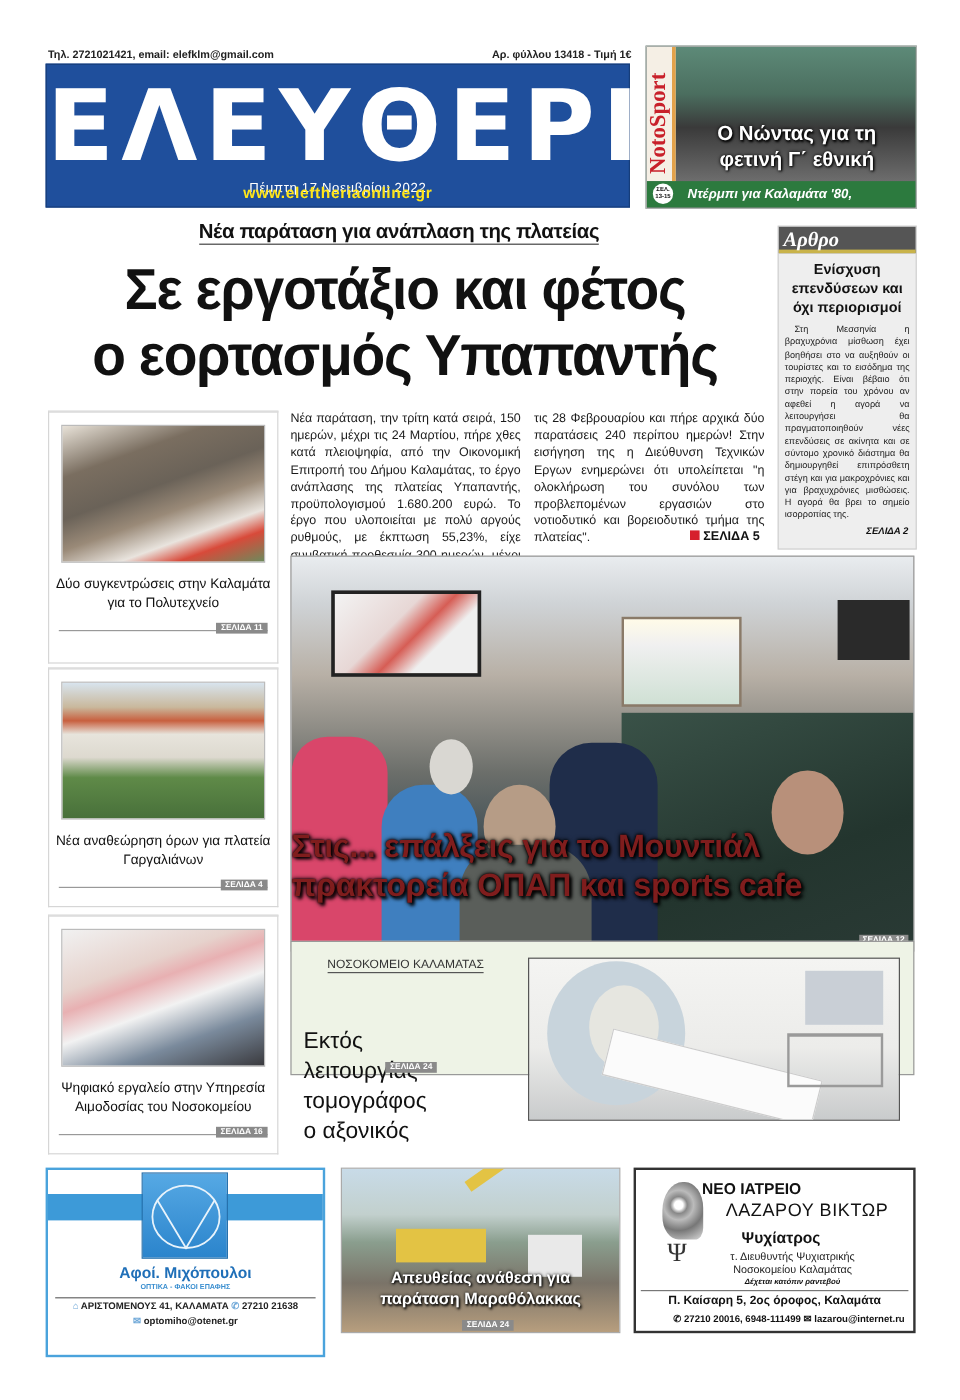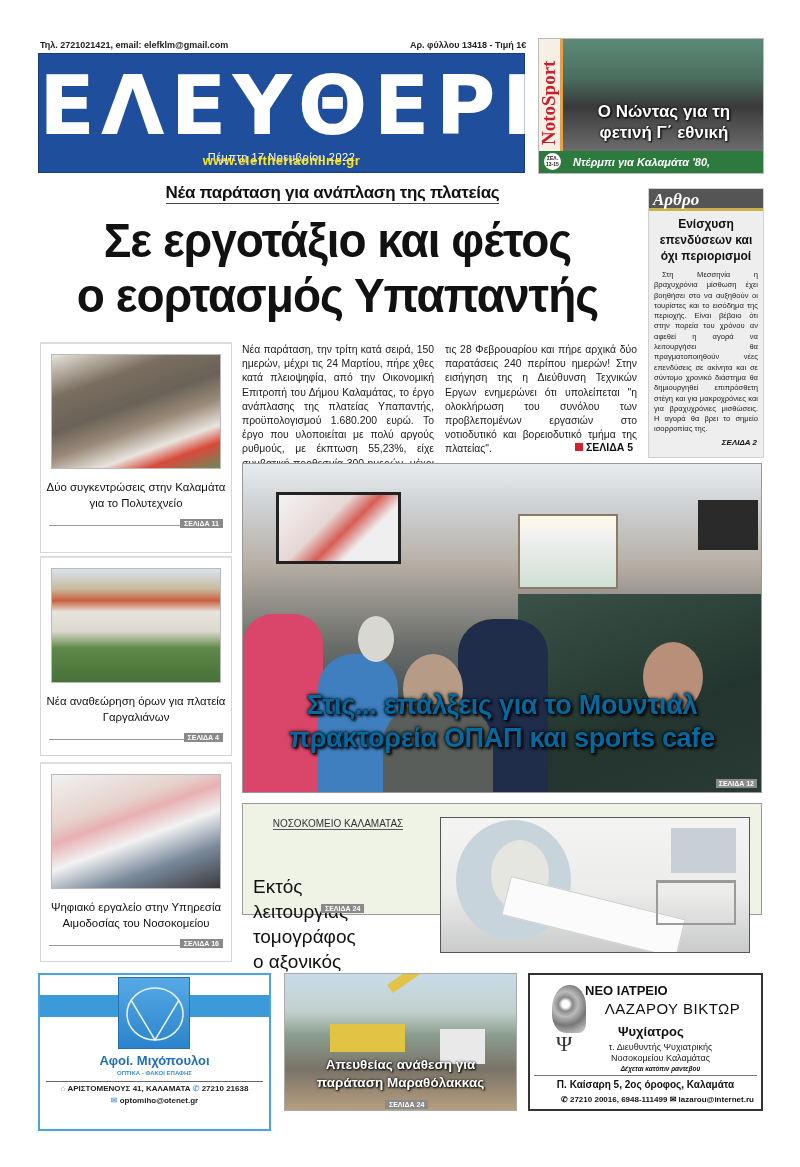--- a/index.html
+++ b/index.html
@@ -56,25 +56,25 @@
   .bp-tv2 { position: absolute; left: 455px; top: 36px; width: 60px; height: 50px; background: #2a2a2a; }
   .bp-fridge { position: absolute; left: 275px; top: 50px; width: 100px; height: 75px; background: linear-gradient(180deg,#fffbe8 0%,#f0f0f0 30%,#cfe0d4 100%); border: 2px solid #8a7a68; }
   .bp-counter { position: absolute; left: 275px; top: 130px; width: 245px; height: 200px; background: linear-gradient(160deg,#3a5248 0%,#23352e 60%,#2a3a35 100%); }
   .bp-pink { position: absolute; left: 0; top: 150px; width: 80px; height: 180px; background: #d9466a; border-radius: 30px 30px 0 0; }
   .bp-blue { position: absolute; left: 75px; top: 190px; width: 80px; height: 140px; background: #3f7fbf; border-radius: 35px 35px 0 0; }
   .bp-head1 { position: absolute; left: 115px; top: 152px; width: 36px; height: 46px; background: #d9d7d2; border-radius: 50%; }
   .bp-dark { position: absolute; left: 215px; top: 155px; width: 90px; height: 175px; background: #1f2d4a; border-radius: 35px 35px 0 0; }
   .bp-head2 { position: absolute; left: 160px; top: 190px; width: 60px; height: 70px; background: #b69c86; border-radius: 50%; }
   .bp-head3 { position: absolute; left: 400px; top: 178px; width: 60px; height: 70px; background: #b8907a; border-radius: 50%; }
   .bp-grey { position: absolute; left: 140px; top: 240px; width: 110px; height: 90px; background: #5a5e5a; border-radius: 40px 40px 0 0; }
-  .bp-head { position: absolute; left: 0; top: 225px; width: 100%; text-align: center; font-size: 27px; font-weight: bold; line-height: 33px; color: #0369a1; text-shadow: 0 0 4px #000, 0 0 2px #000, 2px 2px 3px #000; letter-spacing: -0.3px; }
+  .bp-head { position: absolute; left: 0; top: 225px; width: 100%; font-size: 27px; font-weight: bold; line-height: 33px; color: #7f1d1d; text-shadow: 0 0 4px #000, 0 0 2px #000, 2px 2px 3px #000; letter-spacing: -0.3px; }
   .bp-page { position: absolute; right: 4px; bottom: 4px; background: #8a8a8a; color: #fff; font-size: 7px; font-weight: bold; padding: 1px 3px; }
 
   
-  .hosp { left: 242px; top: 803px; width: 520px; height: 112px; background: #eef3e6; border: 1px solid #999; }
+  .hosp { left: 242px; top: 784px; width: 520px; height: 112px; background: #eef3e6; border: 1px solid #999; }
   .hosp-kicker { position: absolute; left: 10px; top: 14px; width: 170px; text-align: center; font-size: 10px; color: #333; }
   .hosp-kicker span { border-bottom: 1px solid #555; }
   .hosp-title { position: absolute; left: 10px; top: 34px; width: 170px; text-align: left; font-size: 19px; line-height: 25px; color: #111; margin-top: 36px; }
   .hosp-page { position: absolute; left: 78px; bottom: 1px; background: #8a8a8a; color: #fff; font-size: 7px; font-weight: bold; padding: 1px 4px; }
   .hosp-img { position: absolute; left: 197px; top: 13px; width: 310px; height: 136px; border: 1px solid #555; background: linear-gradient(180deg,#f4f4f2 0%, #ececea 55%, #c9cbcc 100%); overflow: hidden; }
   .ct-ring { position: absolute; left: 15px; top: 2px; width: 115px; height: 120px; border-radius: 50%; background: #c8d4dc; }
   .ct-hole { position: absolute; left: 50px; top: 22px; width: 58px; height: 70px; border-radius: 50%; background: #e6e6e0; }
   .ct-bed { position: absolute; left: 70px; top: 58px; width: 180px; height: 40px; background: #fbfbfb; border: 1px solid #ccc; transform: rotate(14deg); transform-origin: left top; }
   .ct-window { position: absolute; left: 230px; top: 10px; width: 65px; height: 45px; background: #c9cfd6; }
   .ct-cart { position: absolute; left: 215px; top: 62px; width: 80px; height: 45px; border: 2px solid #9a9a9a; border-top-width: 3px; }

